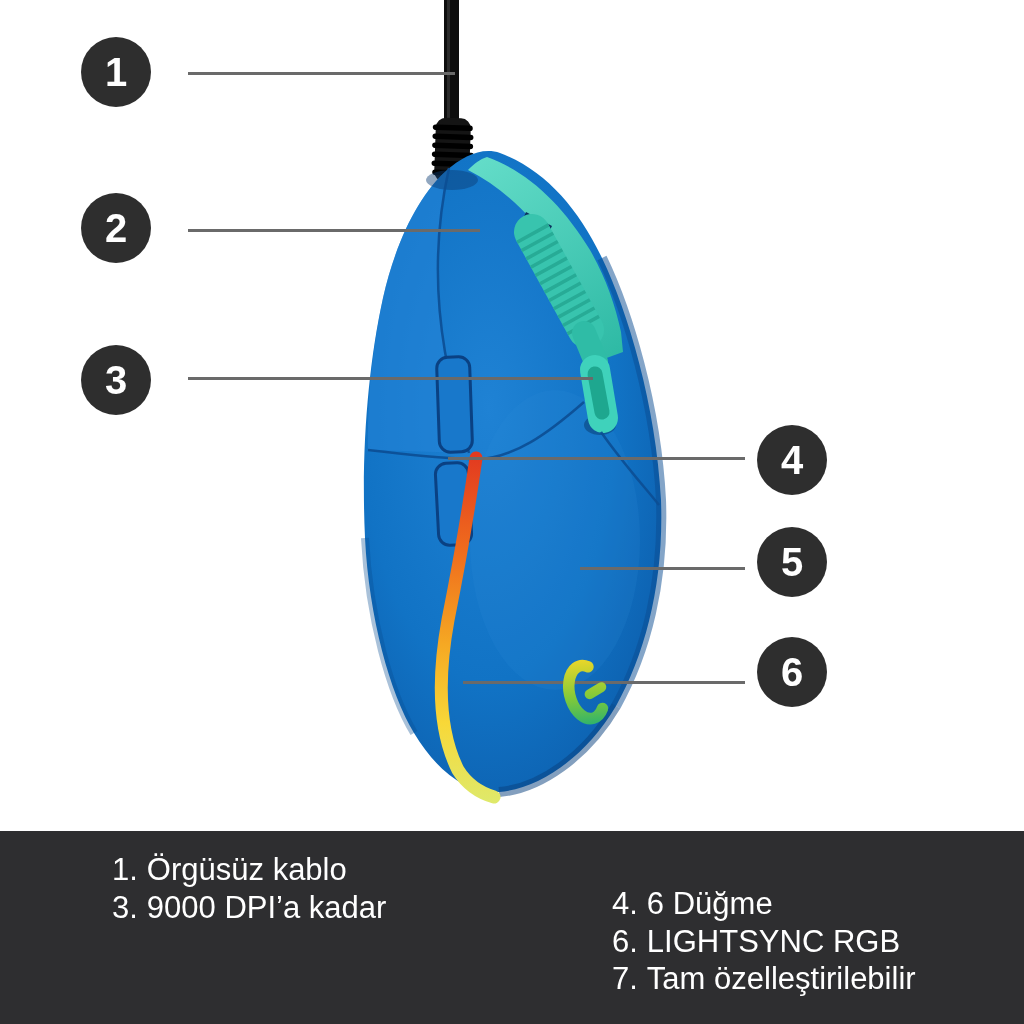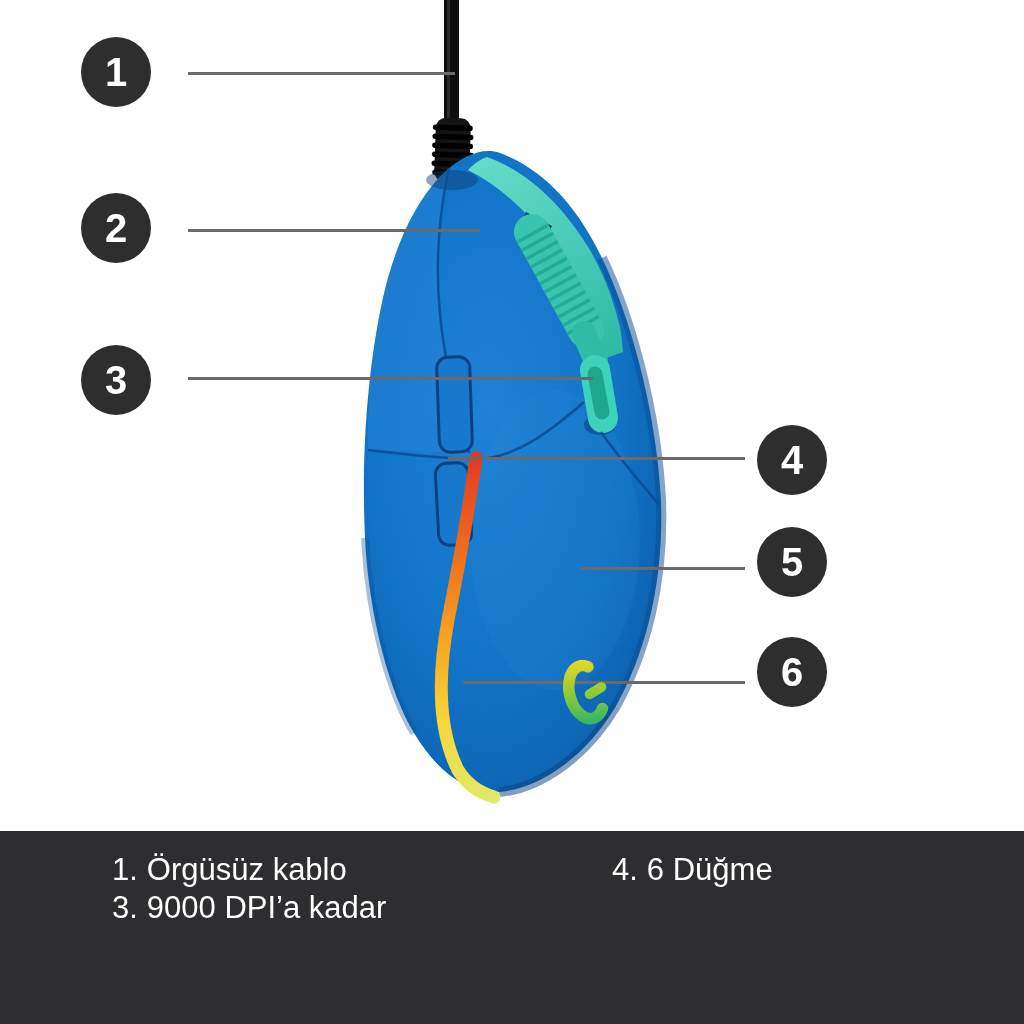--- a/index.html
+++ b/index.html
@@ -15,21 +15,21 @@
   }
   
   #mouse-svg{position:absolute;left:0;top:0;}
   
   #feature-panel{
     position:absolute;left:0;top:831px;width:1024px;height:241px;
     background:#2e2e30;color:#ffffff;
   }
   .feature-col{position:absolute;top:20px;font-size:31px;line-height:37.6px;font-weight:500;}
   #feature-col-left{left:112px;}
-  #feature-col-right{left:612px;}
+  #feature-col-right{left:612px;margin-top:34px;}
   .feature-line{white-space:nowrap;}
   .feature-line .num{margin-right:9px;}
   .feature-line.indent{padding-left:45px;}
 </style>
 </head>
 <body>
 
 <div id="stage">
 
   <svg id="mouse-svg" width="1024" height="831" viewBox="0 0 1024 831">
@@ -176,16 +176,22 @@
       </div>
       <div class="feature-line">
         <span class="num">3.</span><span>9000 DPI’a kadar</span>
       </div>
     </div>
 
     <div class="feature-col" id="feature-col-right">
       <div class="feature-line">
         <span class="num">4.</span><span>6 Düğme</span>
       </div>
+      <div class="feature-line">
+        <span class="num">6.</span><span>LIGHTSYNC RGB</span>
+      </div>
+      <div class="feature-line">
+        <span class="num">7.</span><span>Tam özelleştirilebilir</span>
+      </div>
     </div>
 
   </div>
 </div>
 
 </body></html>

